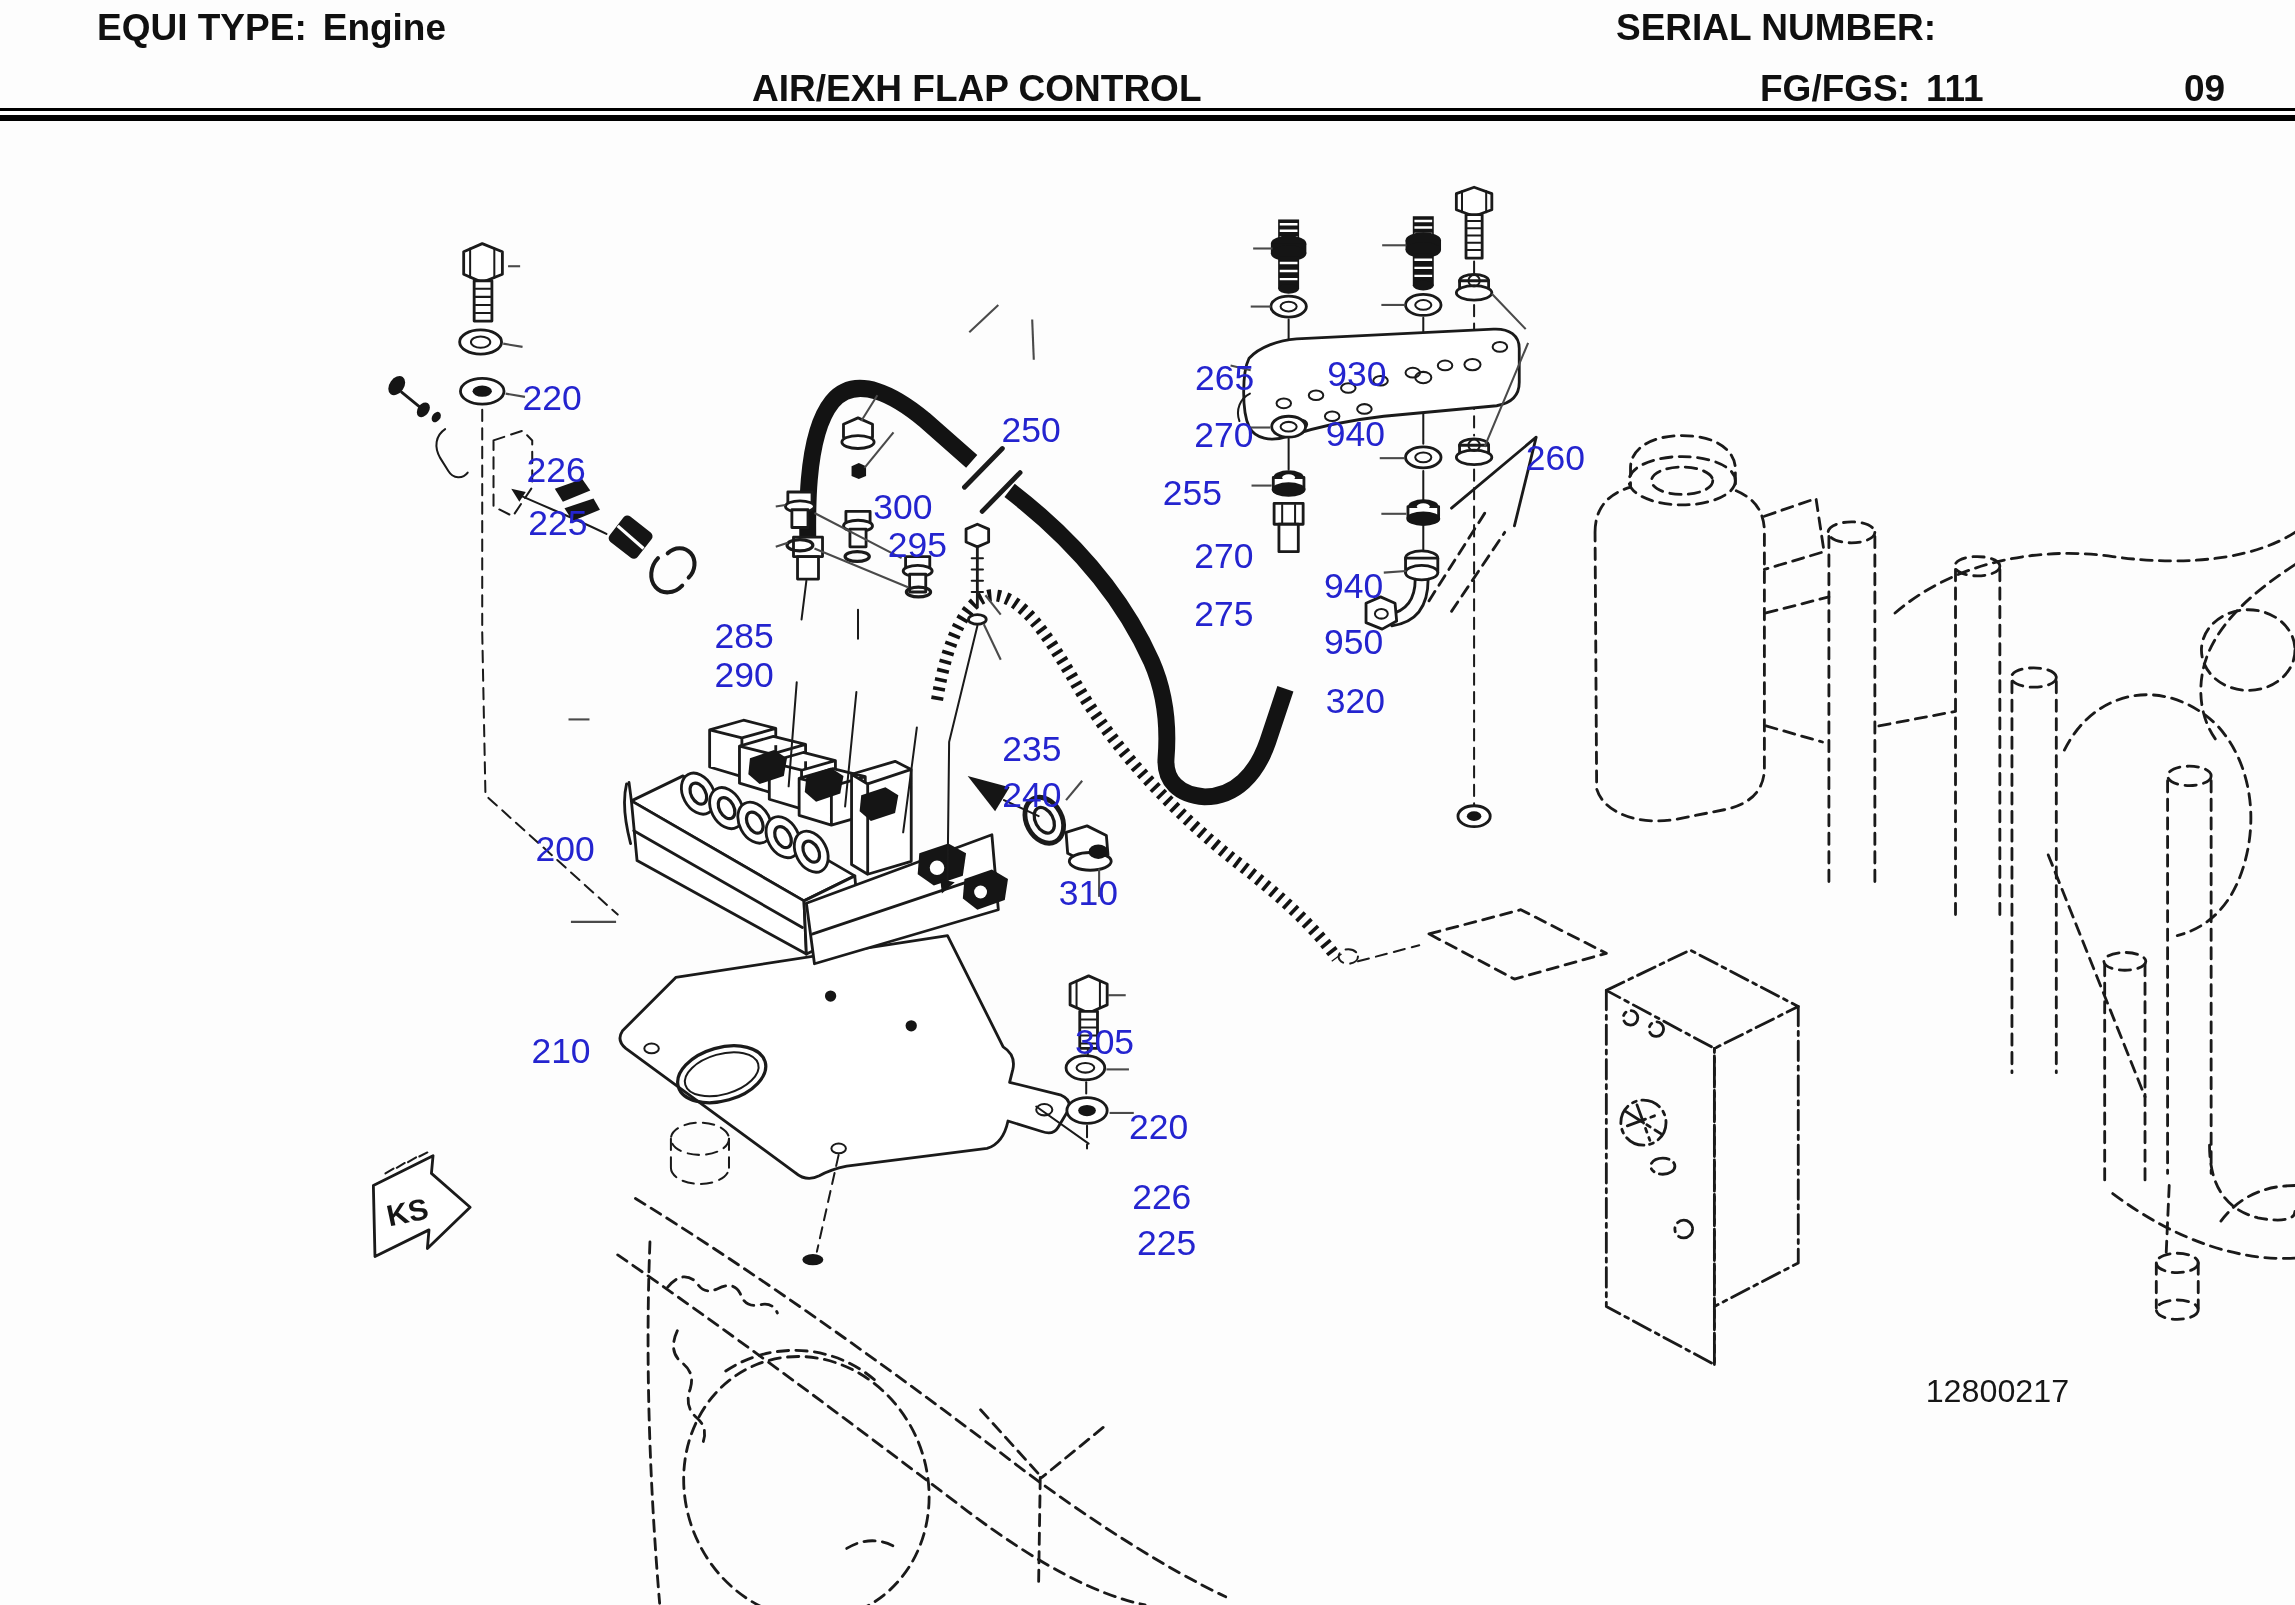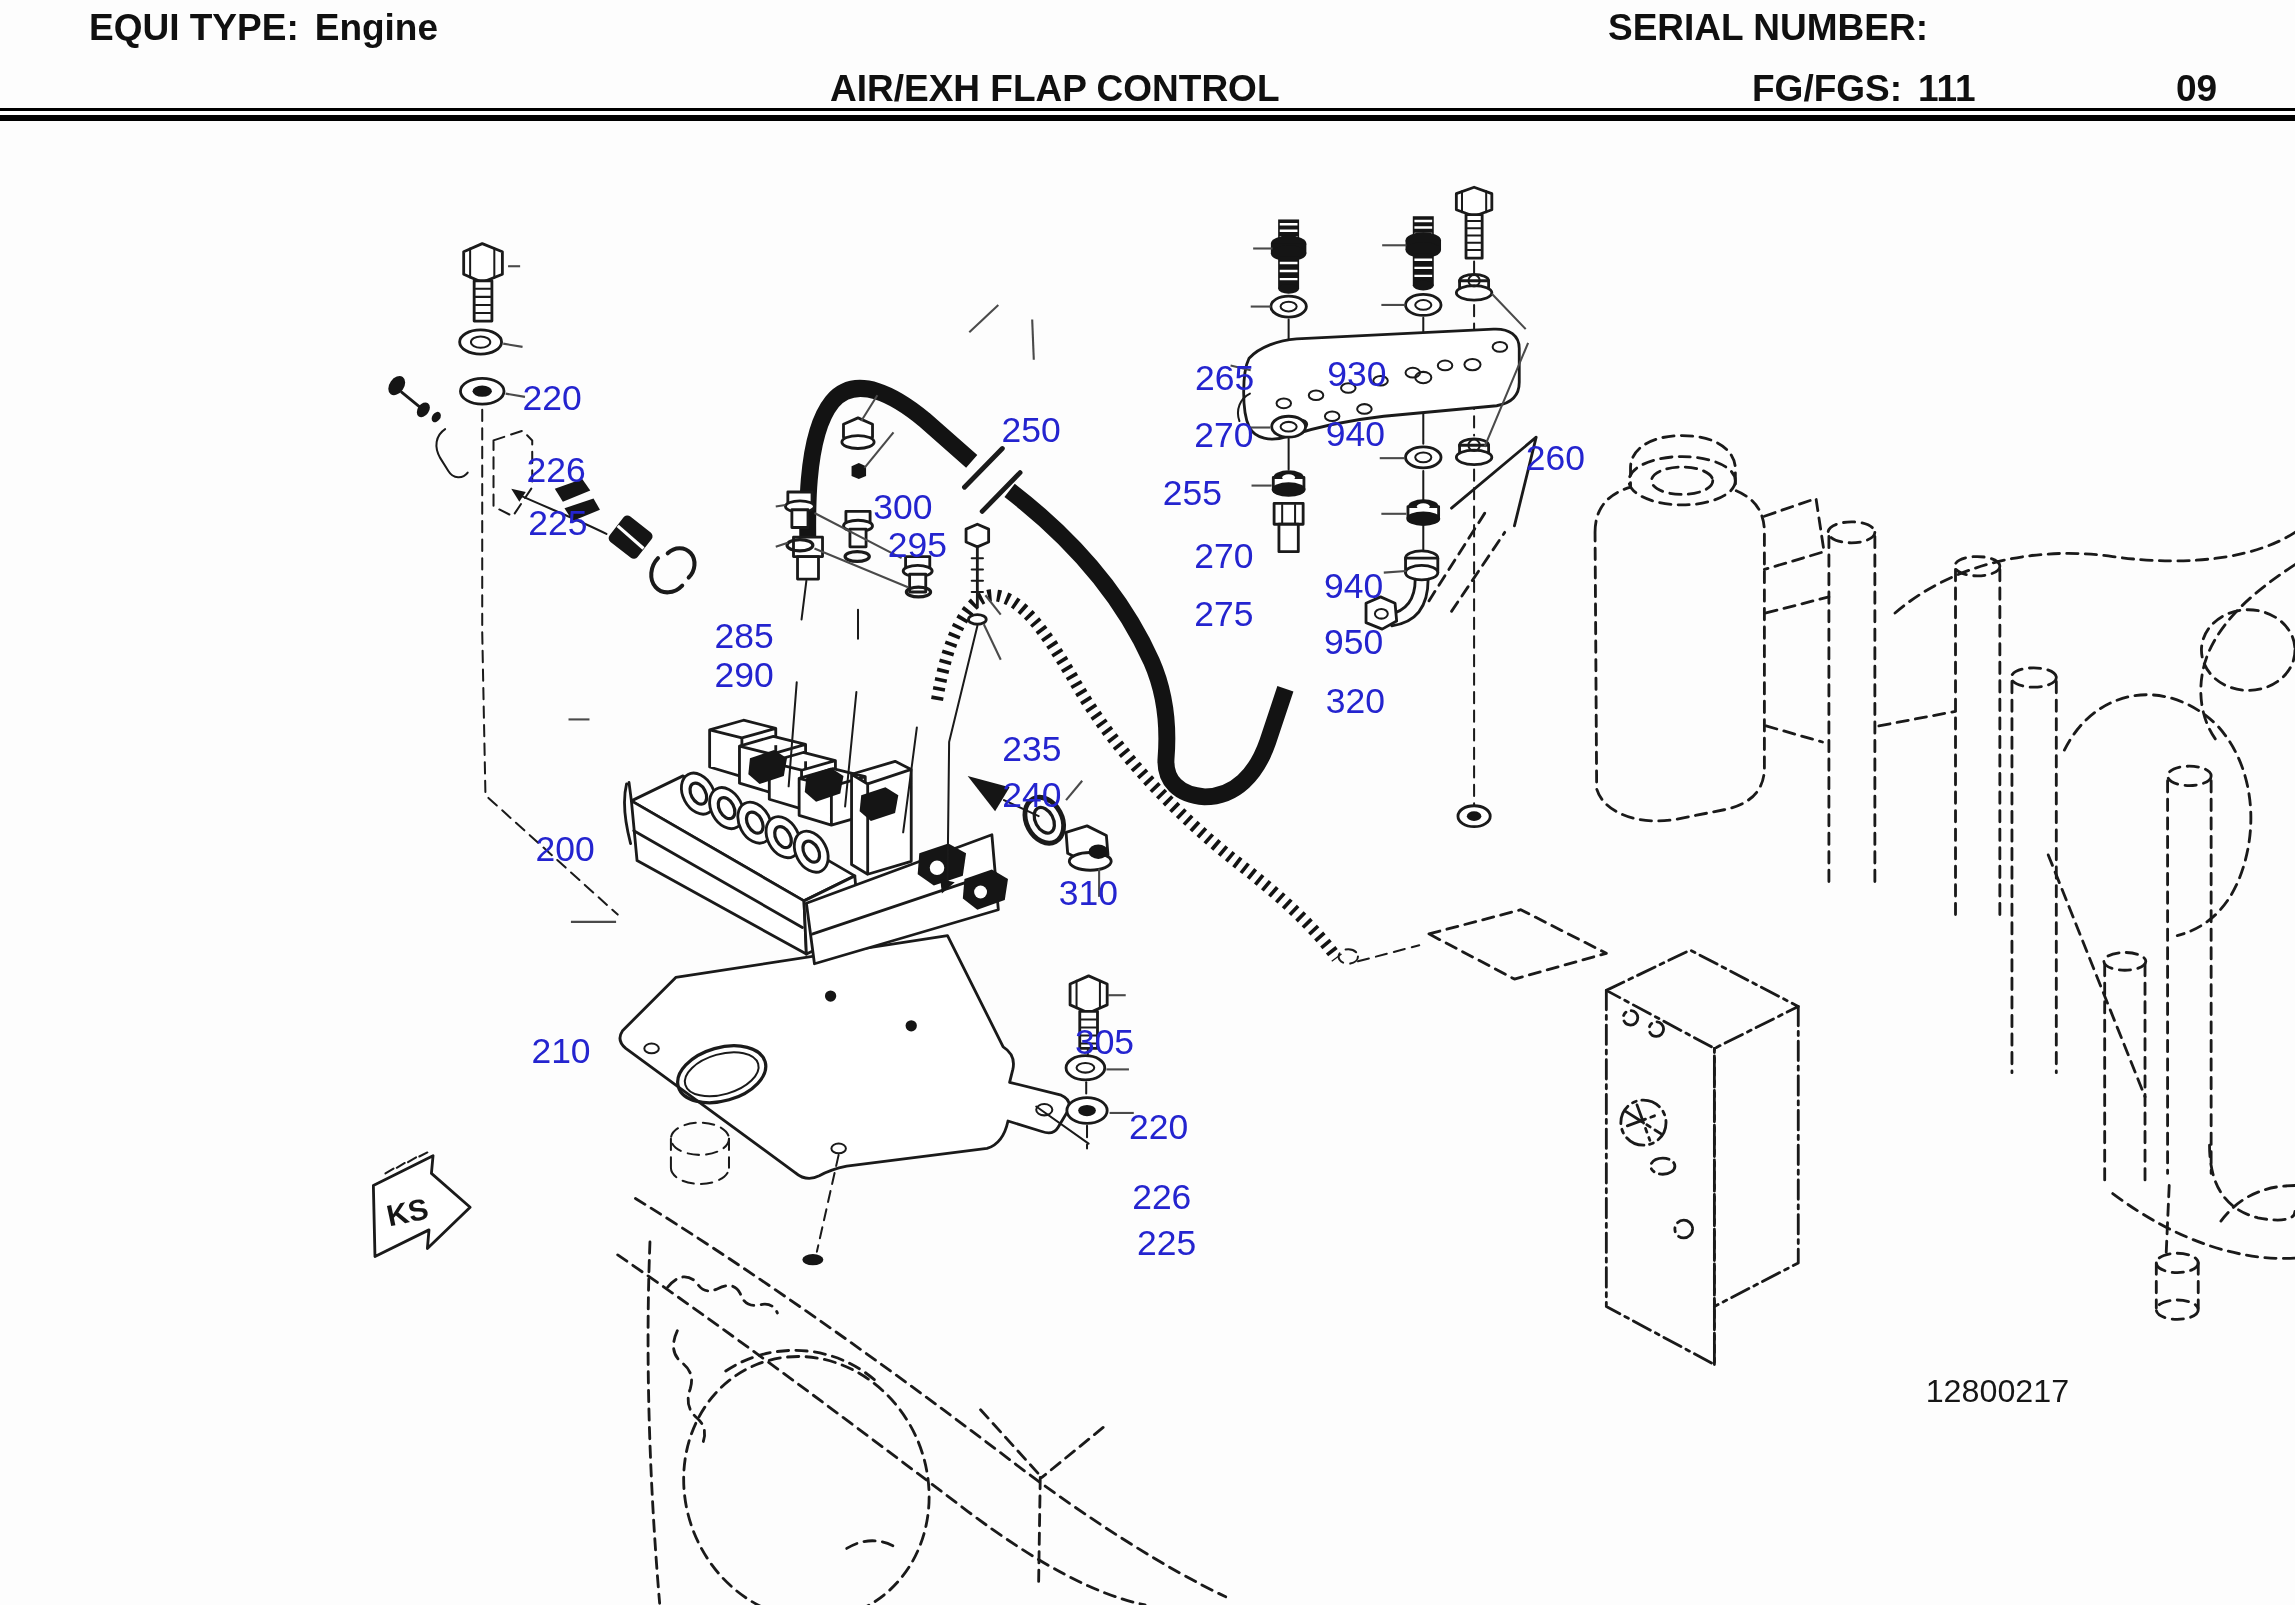--- a/index.html
+++ b/index.html
@@ -1,18 +1,18 @@
 <!DOCTYPE html>
 <html style="--callout-color: #2424cf;font-size:13px"><head>
 <meta charset="utf-8">
 <style>
   html,body{margin:0;padding:0;background:#e8e8e8;}
   #page{position:relative;width:2295px;height:1605px;background:#fdfdfd;overflow:hidden;
         font-family:"Liberation Sans",sans-serif;}
-  .hdr{position:absolute;font:700 37px "Liberation Sans",sans-serif;color:#101010;white-space:nowrap;}
+  .hdr{position:absolute;font:700 37px "Liberation Sans",sans-serif;color:#101010;white-space:nowrap;margin-left:8px;}
   .hdr .v{margin-left:16px;}
   .rule{position:absolute;left:0;width:2295px;background:#000;}
   #rule1{top:108px;height:3.2px;}
   #rule2{top:115px;height:5.6px;}
   #drawing{position:absolute;left:0;top:129px;}
   
   .ln{fill:none;stroke:#1a1a1a;stroke-width:3.5;stroke-linecap:round;stroke-linejoin:round;}
   .thin{stroke-width:2.5;}
   .sw4{stroke-width:4;}
   .sw5{stroke-width:5;}
@@ -32,21 +32,21 @@
 <body>
 
 <div id="page">
 
   <div class="hdr" style="left:89px;top:6.5px">
     <span>EQUI TYPE:</span><span class="v">Engine</span>
   </div>
   <div class="hdr" style="left:1608px;top:6.5px">
     <span>SERIAL NUMBER:</span><span class="v"></span>
   </div>
-  <div class="hdr" style="left:830px;top:68px">AIR/EXH FLAP CONTROL</div>
+  <div class="hdr" style="left:744px;top:68px">AIR/EXH FLAP CONTROL</div>
   <div class="hdr" style="left:1752px;top:68px">
     <span>FG/FGS:</span><span class="v">111</span>
   </div>
   <div class="hdr" style="left:2176px;top:68px">09</div>
   <div class="rule" id="rule1"></div>
   <div class="rule" id="rule2"></div>
 
   <svg id="drawing" width="2295" height="1476" viewBox="0 160 2846 1830">
 
     <g class="ln dash">

